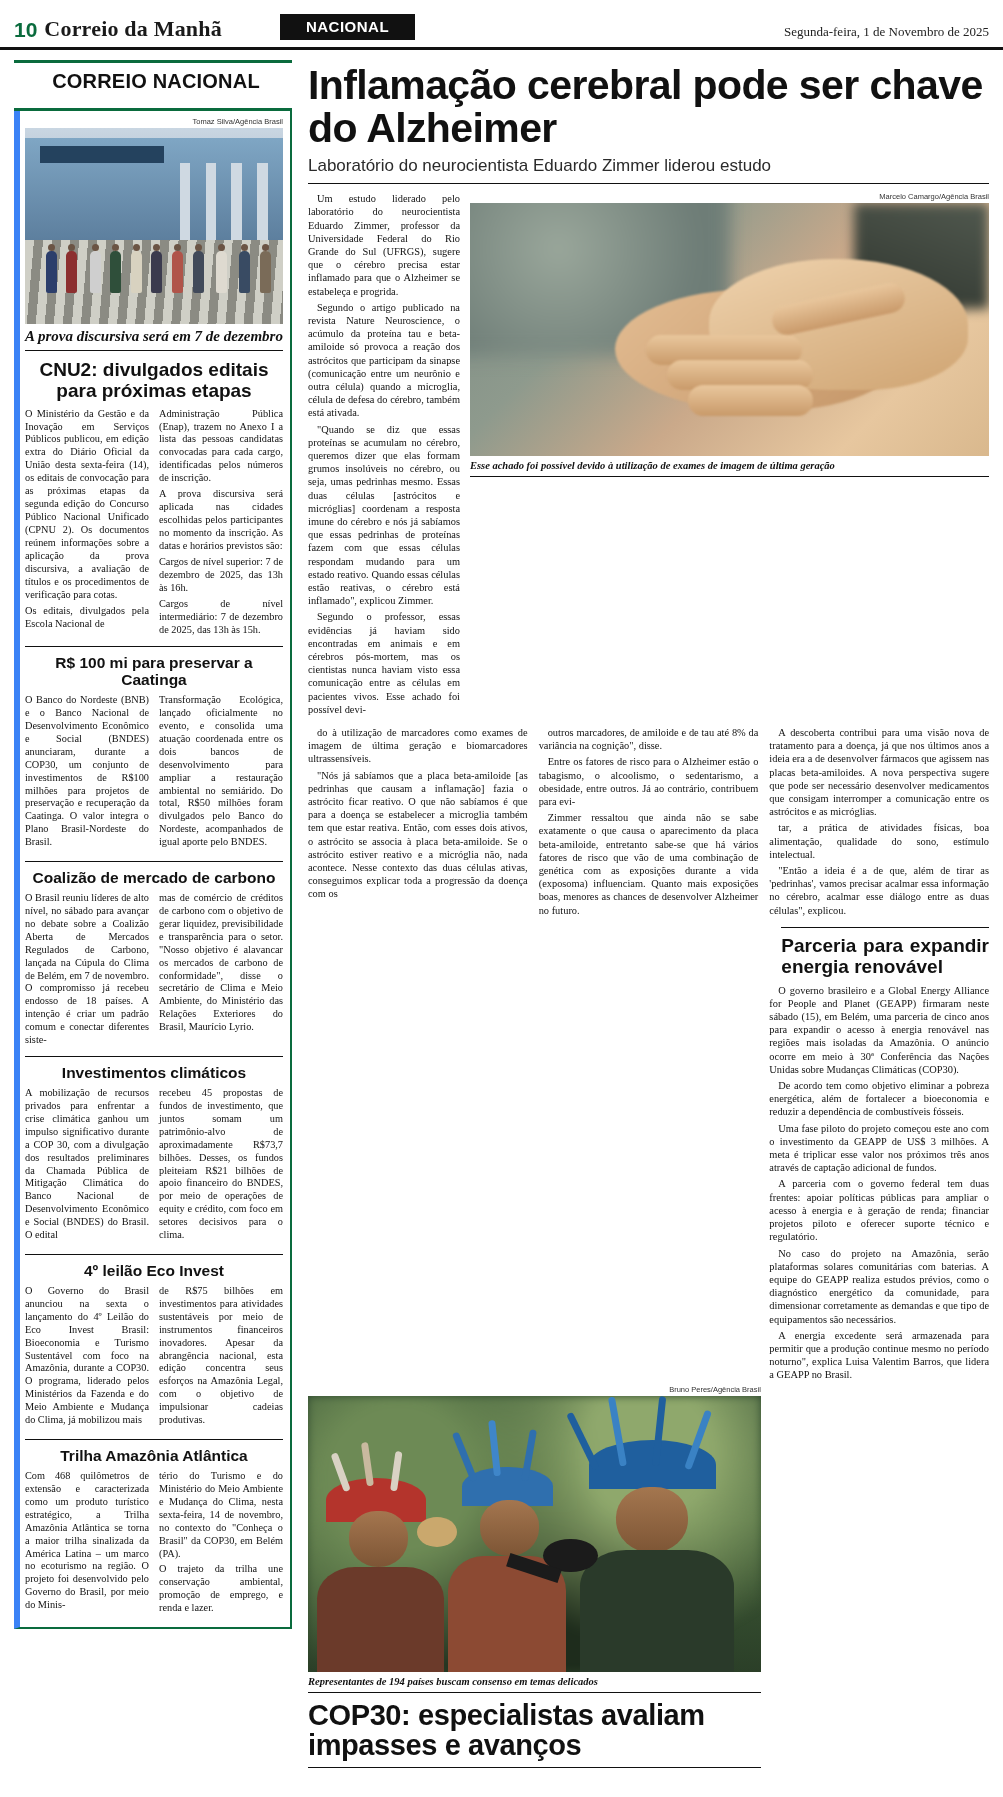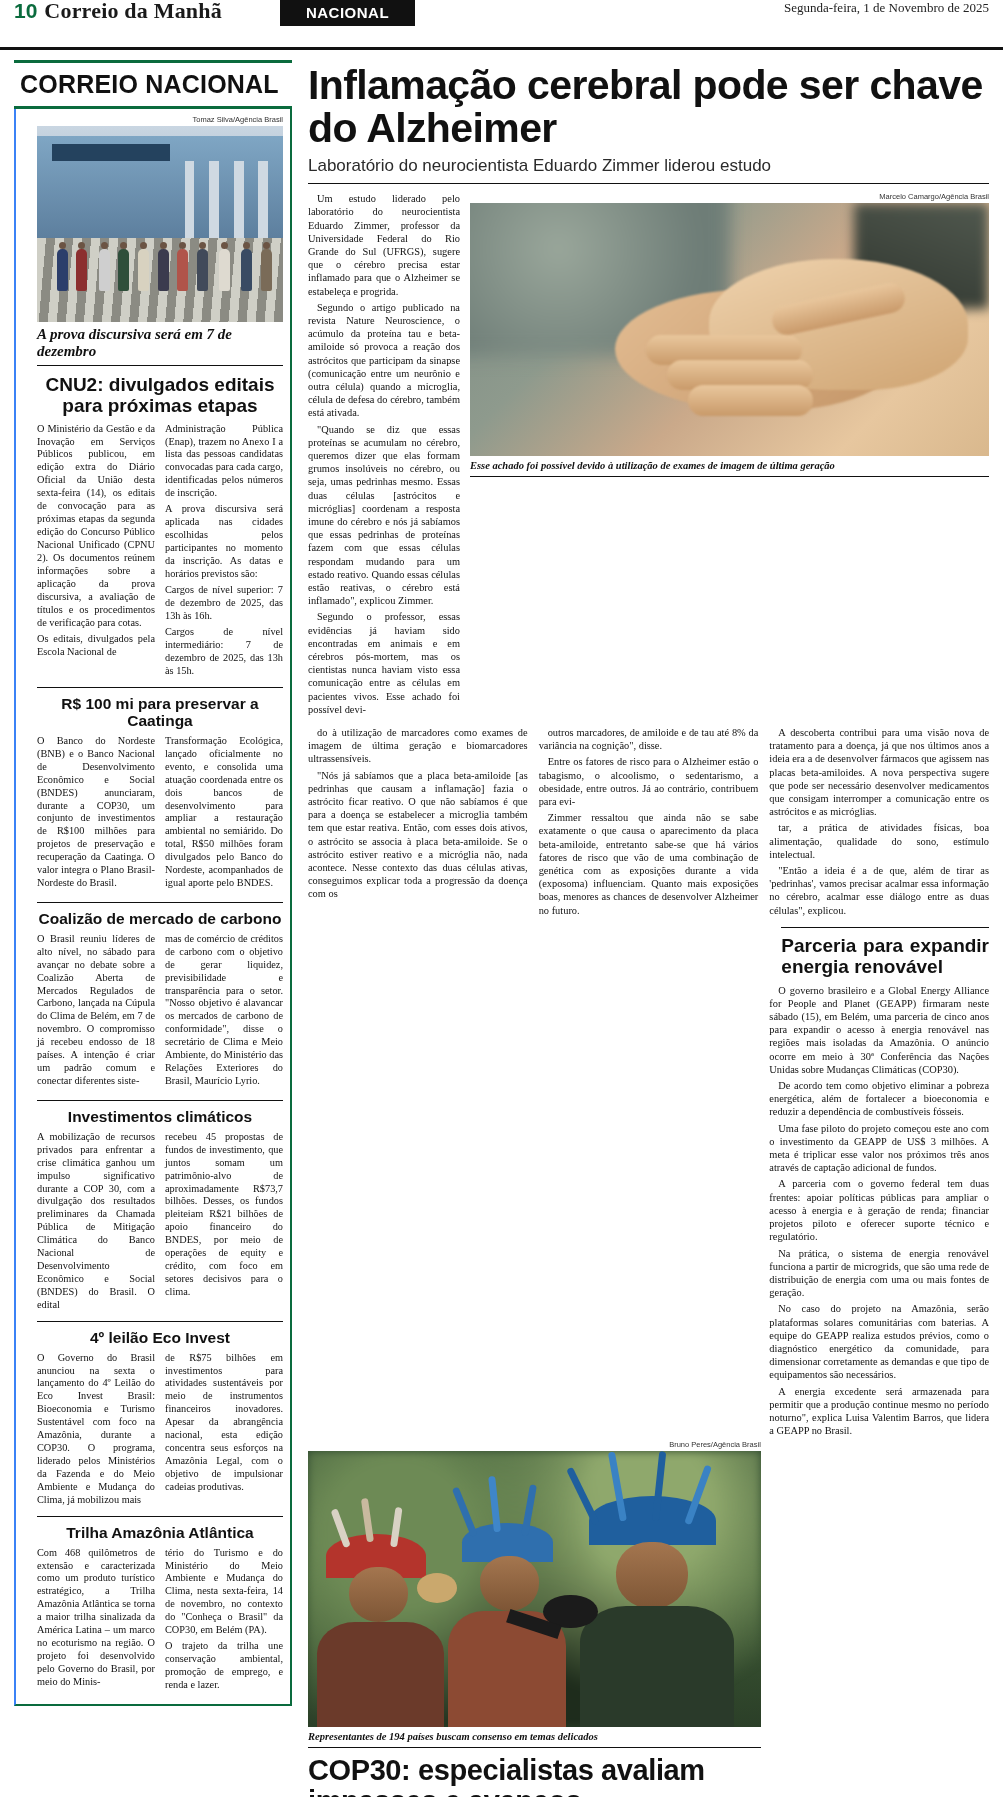--- a/index.html
+++ b/index.html
@@ -11,23 +11,23 @@
     font-family: "Liberation Serif", serif;
     color: #111;
     position: relative;
     overflow: hidden;
   }
 
   
   .masthead {
     position: relative;
     height: 50px;
-    padding: 0 14px;
+    padding: 7px 14px;
     display: flex;
-    align-items: flex-start;
+    align-items: flex-end;
     border-bottom: 3px solid #111;
   }
   .page-num {
     font-family: "Liberation Sans", sans-serif;
     font-weight: bold;
     font-size: 21px;
     color: #0a6b3d;
     margin-right: 7px;
     line-height: 1;
   }
@@ -62,32 +62,33 @@
     padding: 10px 14px 8px 14px;
     height: 1760px;
   }
   .left-col { width: 278px; flex: 0 0 278px; }
   .right-col { flex: 1; padding-left: 16px; }
 
   
   .rail-title {
     font-family: "Liberation Sans", sans-serif;
     font-weight: bold;
-    font-size: 25px;
+    font-size: 20px;
     letter-spacing: .2px;
-    padding: 7px 0 7px 6px;
+    padding: 7px 0 15px 6px;
     border-bottom: 3px solid #0a6b3d;
     border-top: 3px solid #0a6b3d;
     color: #111;
+    text-align: center;
   }
   .rail-box {
-    border-left: 2px solid #3b82f6;
+    border-left: 6px solid #3b82f6;
     border-right: 2px solid #0a6b3d;
     border-bottom: 2px solid #0a6b3d;
-    padding: 6px 7px 10px 21px;
+    padding: 6px 7px 10px 5px;
   }
   .credit {
     font-family: "Liberation Sans", sans-serif;
     font-size: 7.5px;
     text-align: right;
     color: #333;
     margin: 0 0 2px 0;
   }
   .photo {
     width: 100%;
@@ -361,21 +362,20 @@
       <div class="bcol">
         <p>A descoberta contribui para uma visão nova de tratamento para a doença, já que nos últimos anos a ideia era a de desenvolver fármacos que agissem nas placas beta-amiloides. A nova perspectiva sugere que pode ser necessário desenvolver medicamentos que consigam interromper a comunicação entre os astrócitos e as micróglias.</p>
         <p>tar, a prática de atividades físicas, boa alimentação, qualidade do sono, estímulo intelectual.</p>
         <p>"Então a ideia é a de que, além de tirar as 'pedrinhas', vamos precisar acalmar essa informação no cérebro, acalmar esse diálogo entre as duas células", explicou.</p>
 
         <h2 class="side-head">Parceria para expandir energia renovável</h2>
         <p>O governo brasileiro e a Global Energy Alliance for People and Planet (GEAPP) firmaram neste sábado (15), em Belém, uma parceria de cinco anos para expandir o acesso à energia renovável nas regiões mais isoladas da Amazônia. O anúncio ocorre em meio à 30ª Conferência das Nações Unidas sobre Mudanças Climáticas (COP30).</p>
         <p>De acordo tem como objetivo eliminar a pobreza energética, além de fortalecer a bioeconomia e reduzir a dependência de combustíveis fósseis.</p>
         <p>Uma fase piloto do projeto começou este ano com o investimento da GEAPP de US$ 3 milhões. A meta é triplicar esse valor nos próximos três anos através de captação adicional de fundos.</p>
         <p>A parceria com o governo federal tem duas frentes: apoiar políticas públicas para ampliar o acesso à energia e à geração de renda; financiar projetos piloto e oferecer suporte técnico e regulatório.</p>
-        <p>Na prática, o sistema de energia renovável funciona a partir de microgrids, que são uma rede de distribuição de energia com uma ou mais fontes de geração.</p>
         <p>No caso do projeto na Amazônia, serão plataformas solares comunitárias com baterias. A equipe do GEAPP realiza estudos prévios, como o diagnóstico energético da comunidade, para dimensionar corretamente as demandas e que tipo de equipamentos são necessários.</p>
         <p>A energia excedente será armazenada para permitir que a produção continue mesmo no período noturno", explica Luisa Valentim Barros, que lidera a GEAPP no Brasil.</p>
       </div>
 
     </div>
 
     <div style="width:66.5%;">
       <div class="credit">Bruno Peres/Agência Brasil</div>
       <div class="photo ph-cop">
         <div class="ph-inner">

